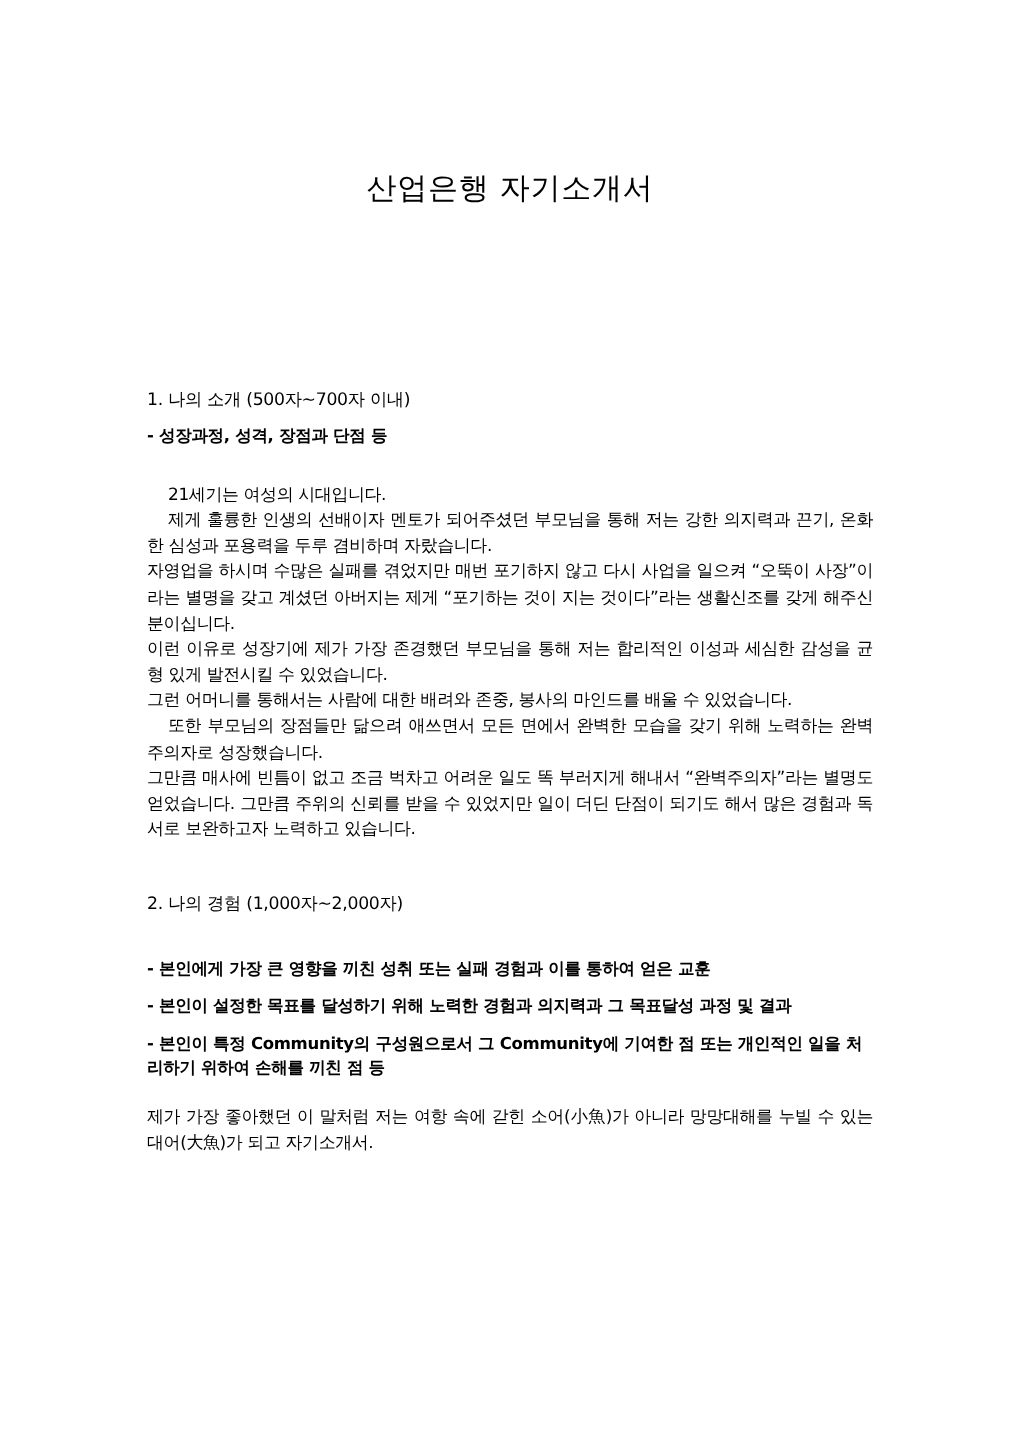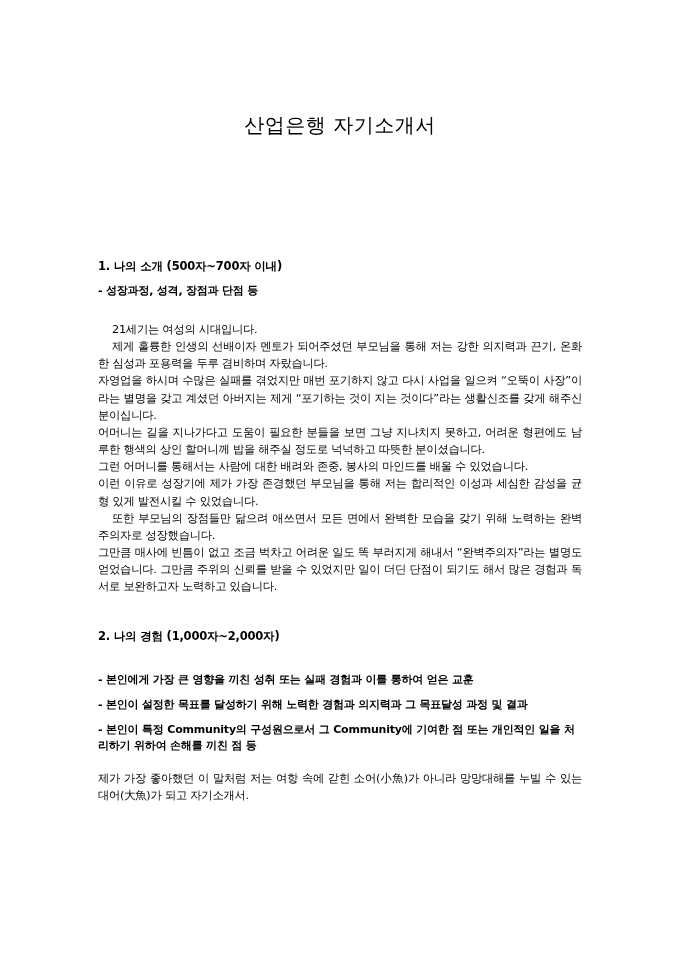--- a/index.html
+++ b/index.html
@@ -26,21 +26,21 @@
     text-align: center;
     font-size: 20px;
     letter-spacing: 0.5px;
     font-weight: 400;
   }
   .section {
     margin-top: 0;
   }
   .section-heading {
     font-size: 11.5px;
-    font-weight: bold;
+    font-weight: normal;
     letter-spacing: -0.2px;
   }
   .section-sub {
     font-size: 11px;
     font-weight: bold;
     letter-spacing: -0.2px;
     margin-top: 4px;
   }
   .sub-list {
     margin-top: 4px;
@@ -81,23 +81,22 @@
     <div class="sub-list">
       <div class="section-sub">- 성장과정, 성격, 장점과 단점 등</div>
     </div>
 
     <div class="gap-2"></div>
 
     <div class="body-block">
       <p class="indent">21세기는 여성의 시대입니다.</p>
       <p class="indent">제게 훌륭한 인생의 선배이자 멘토가 되어주셨던 부모님을 통해 저는 강한 의지력과 끈기, 온화한 심성과 포용력을 두루 겸비하며 자랐습니다.</p>
       <p>자영업을 하시며 수많은 실패를 겪었지만 매번 포기하지 않고 다시 사업을 일으켜 “오뚝이 사장”이라는 별명을 갖고 계셨던 아버지는 제게 “포기하는 것이 지는 것이다”라는 생활신조를 갖게 해주신 분이십니다.</p>
-      <p>어머니는 길을 지나가다고 도움이 필요한 분들을 보면 그냥 지나치지 못하고, 어려운 형편에도 남루한 행색의 상인 할머니께 밥을 해주실 정도로 넉넉하고 따뜻한 분이셨습니다.</p>
+      <p>이런 이유로 성장기에 제가 가장 존경했던 부모님을 통해 저는 합리적인 이성과 세심한 감성을 균형 있게 발전시킬 수 있었습니다.</p>
       <p>그런 어머니를 통해서는 사람에 대한 배려와 존중, 봉사의 마인드를 배울 수 있었습니다.</p>
-      <p>이런 이유로 성장기에 제가 가장 존경했던 부모님을 통해 저는 합리적인 이성과 세심한 감성을 균형 있게 발전시킬 수 있었습니다.</p>
       <p class="indent">또한 부모님의 장점들만 닮으려 애쓰면서 모든 면에서 완벽한 모습을 갖기 위해 노력하는 완벽주의자로 성장했습니다.</p>
       <p>그만큼 매사에 빈틈이 없고 조금 벅차고 어려운 일도 똑 부러지게 해내서 “완벽주의자”라는 별명도 얻었습니다. 그만큼 주위의 신뢰를 받을 수 있었지만 일이 더딘 단점이 되기도 해서 많은 경험과 독서로 보완하고자 노력하고 있습니다.</p>
     </div>
   </div>
 
   <div class="gap-3"></div>
 
   <div class="section">
     <div class="section-heading">2. 나의 경험 (1,000자~2,000자)</div>
 

